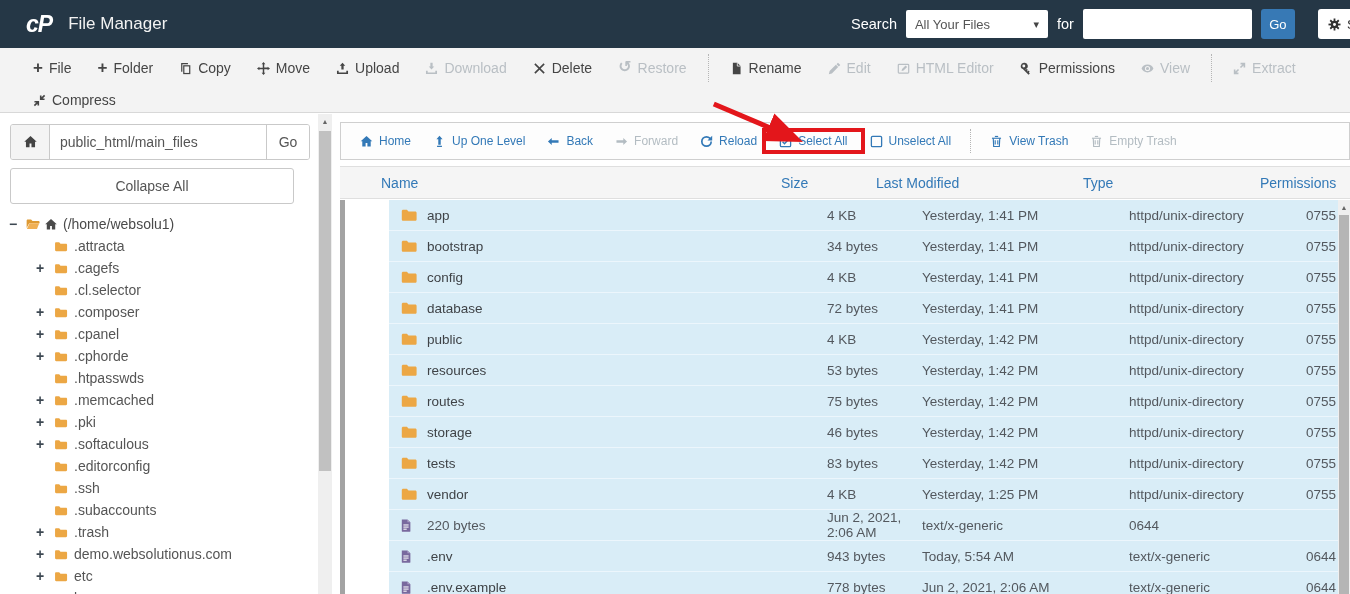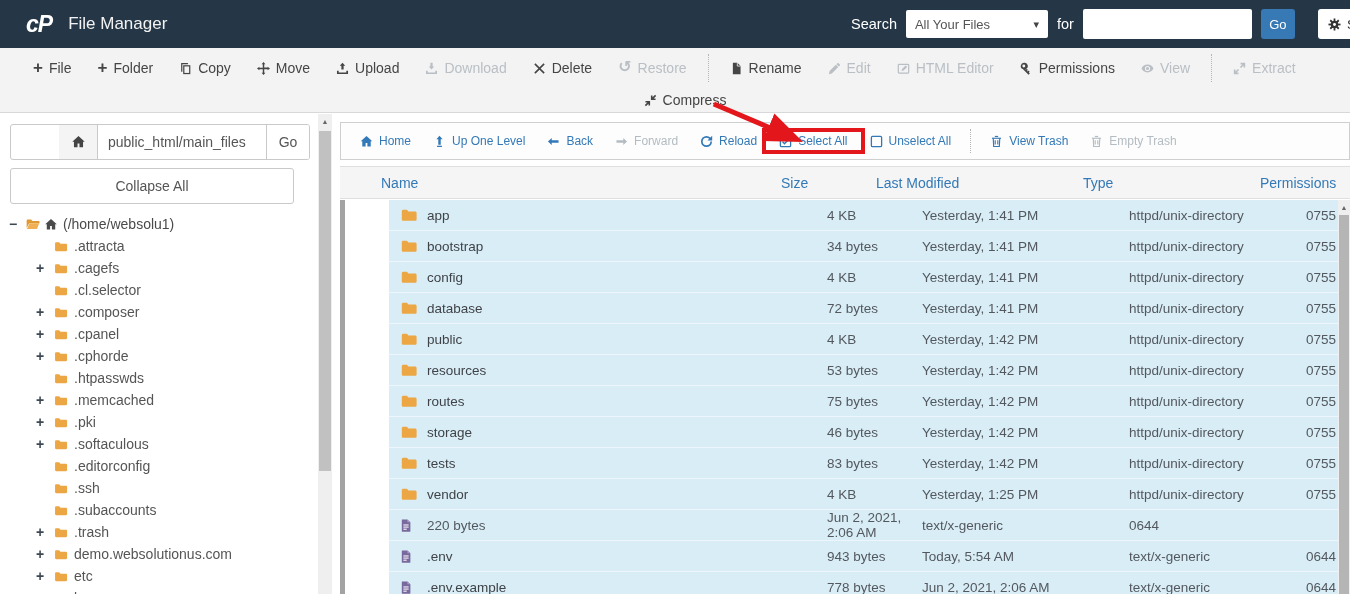--- a/index.html
+++ b/index.html
@@ -22,29 +22,29 @@
   .chev{font-size:11px;}
   #search-input{width:153px;height:30px;border:none;border-radius:2px;padding:0 8px;font-size:13px;color:#333;outline:none;}
   #nav-go{width:34px;height:30px;background:#3779b5;border:none;border-radius:3px;color:#fff;font-size:13px;cursor:pointer;}
   #settings-btn{height:30px;background:#fff;border-radius:3px;color:#333;font-size:13.5px;
       display:flex;align-items:center;gap:6px;padding:0 10px;cursor:pointer;white-space:nowrap;margin-left:14px;}
   #settings-btn .icon svg{width:13px;height:13px;}
 
   
   #toolbar{position:absolute;left:0;top:48px;width:100%;height:65px;background:#f3f3f3;border-bottom:1px solid #d8d8d8;box-sizing:border-box;}
   #toolbar-row1{display:flex;align-items:center;height:38px;padding-left:20px;padding-top:1px;}
-  #toolbar-row2{display:flex;align-items:center;height:26px;padding-left:20px;justify-content:center;}
+  #toolbar-row2{display:flex;align-items:center;height:26px;padding-left:20px;}
   .tb-item{display:inline-flex;align-items:center;gap:6px;padding:0 13px;color:#454545;font-size:14px;cursor:pointer;white-space:nowrap;}
   .tb-item.disabled{color:#b9bfc4;cursor:default;}
   .tb-item .tg{font-size:17px;margin-top:-2px;}
   .tb-divider{border-left:1px dotted #b5b5b5;height:28px;margin:0 8px;}
 
   
   #sidebar{position:absolute;left:0;top:114px;width:318px;height:480px;background:#fff;overflow:hidden;}
-  .path-group{margin:10px 8px 0 10px;display:flex;height:34px;border:1px solid #c9c9c9;border-radius:3px;overflow:hidden;background:#fff;padding-left:48px;}
+  .path-group{margin:10px 8px 0 10px;display:flex;height:34px;border:1px solid #c9c9c9;border-radius:3px;overflow:hidden;background:#fff;}
   .home-btn{width:38px;background:#f4f4f4;border-right:1px solid #c9c9c9;display:flex;align-items:center;justify-content:center;cursor:pointer;color:#444;}
   .home-btn .icon svg{width:15px;height:14px;}
   #path-input{flex:1;border:none;outline:none;padding:0 10px;font-size:14px;color:#555;min-width:0;font-family:inherit;}
   .path-go{width:42px;background:#fff;border-left:1px solid #c9c9c9;display:flex;align-items:center;justify-content:center;
       font-size:14px;color:#555;cursor:pointer;}
   #collapse-btn{margin:8px 8px 0 10px;width:282px;height:34px;background:#fff;border:1px solid #c9c9c9;border-radius:3px;
       font-size:14px;color:#555;display:flex;align-items:center;justify-content:center;cursor:pointer;}
   #tree{margin-top:9px;font-size:14px;color:#555;}
   .tree-root,.tree-row{height:22px;display:flex;align-items:center;cursor:pointer;white-space:nowrap;}
   .tree-root{padding-left:9px;color:#4a4a4a;}

